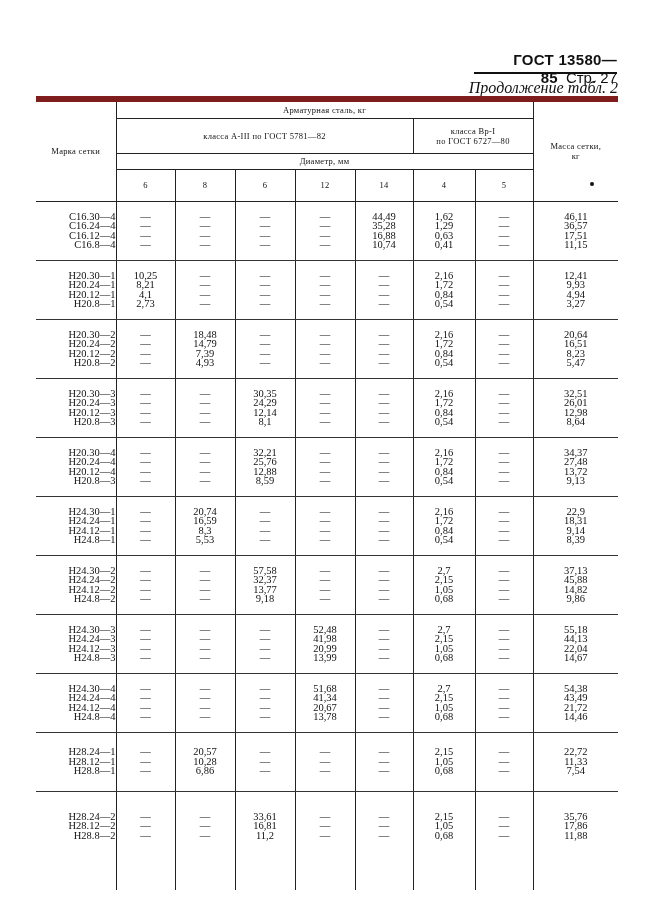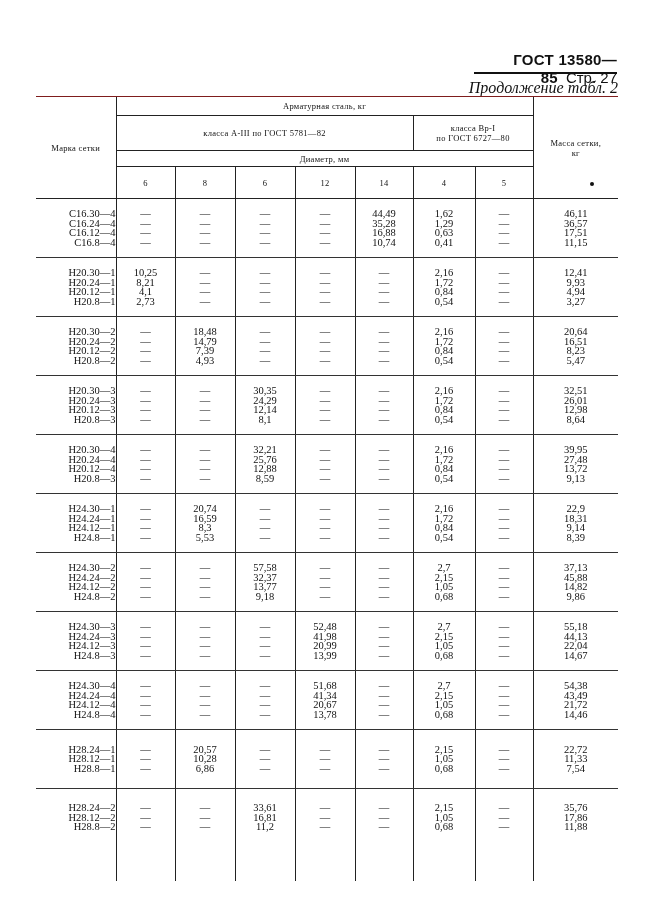--- a/index.html
+++ b/index.html
@@ -4,28 +4,28 @@
 <style>
   html, body { margin:0; padding:0; background:#fff; }
   body { width:645px; height:899px; position:relative; font-family:"Liberation Serif", "DejaVu Serif", serif; color:#111; overflow:hidden; }
   .hdr-wrap { position:absolute; top:51px; left:465px; width:152px; text-align:right; }
   .hdr-gost { font-family:"Liberation Sans", sans-serif; font-weight:bold; font-size:15px; letter-spacing:0.3px; }
   .hdr-page { font-family:"Liberation Sans", sans-serif; font-size:15px; margin-left:8px; }
   .hdr-line { position:absolute; top:72px; left:474px; width:143px; height:2px; background:#111; }
   .cont { position:absolute; top:79px; left:440px; width:178px; text-align:right; font-style:italic; font-size:16px; }
   table { position:absolute; top:96px; left:36px; width:582px; border-collapse:collapse; table-layout:fixed; font-size:10px; }
   td, th { padding:0; vertical-align:middle; text-align:center; font-weight:normal; }
-  .th-top { border-top:1px solid #7f1d1d; }
+  .th-top { border-top:6px solid #7f1d1d; }
   th { font-size:8.5px; letter-spacing:0.3px; }
   .vl { border-left:1.3px solid #222; }
   .bb { border-bottom:1.5px solid #222; }
   .data td { height:58px; line-height:9.5px; font-size:10.5px; padding-top:0; }
   .data td.mark { text-align:right; padding-left:9px; }
   .data td { border-bottom:1.2px solid #333; }
-  .data:last-child td { border-bottom:none; height:78px; vertical-align:top; padding-top:14px; }
+  .data:last-child td { border-bottom:none; height:78px; vertical-align:top; padding-top:20px; }
   .cell-lines span { display:block; }
   .dot { position:absolute; top:182px; left:590px; width:4px; height:4px; border-radius:50%; background:#111; }
 </style>
 </head>
 <body>
 
 <div class="hdr-wrap">
   <span class="hdr-gost">ГОСТ 13580—85</span><span class="hdr-page">Стр. 27</span>
 </div>
 <div class="hdr-line"></div>
@@ -341,21 +341,21 @@
           <span>0,84</span>
           <span>0,54</span>
         </td>
         <td class="cell-lines vl">
           <span>—</span>
           <span>—</span>
           <span>—</span>
           <span>—</span>
         </td>
         <td class="cell-lines vl">
-          <span>39,95</span>
+          <span>34,37</span>
           <span>27,48</span>
           <span>13,72</span>
           <span>9,13</span>
         </td>
       </tr>
       <tr class="data">
         <td class="cell-lines mark">
           <span>Н24.30—1</span>
           <span>Н24.24—1</span>
           <span>Н24.12—1</span>

